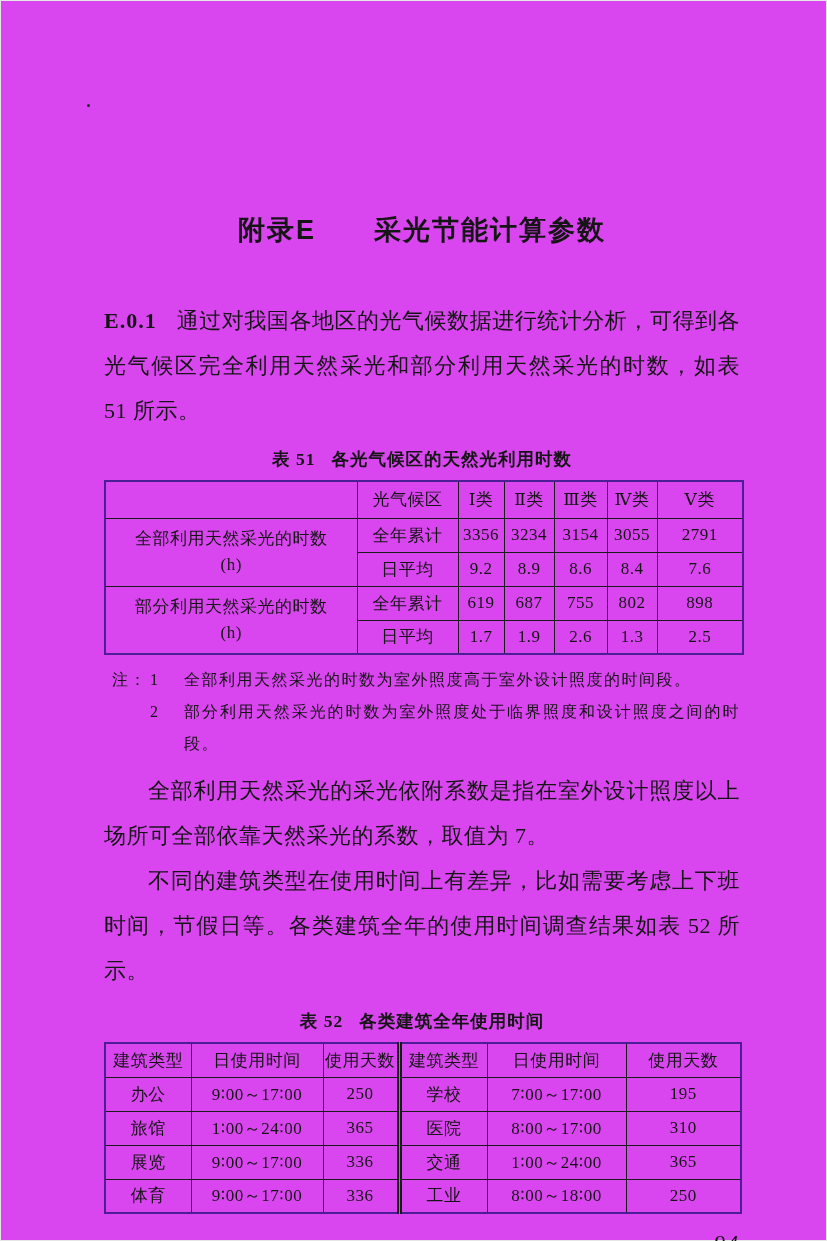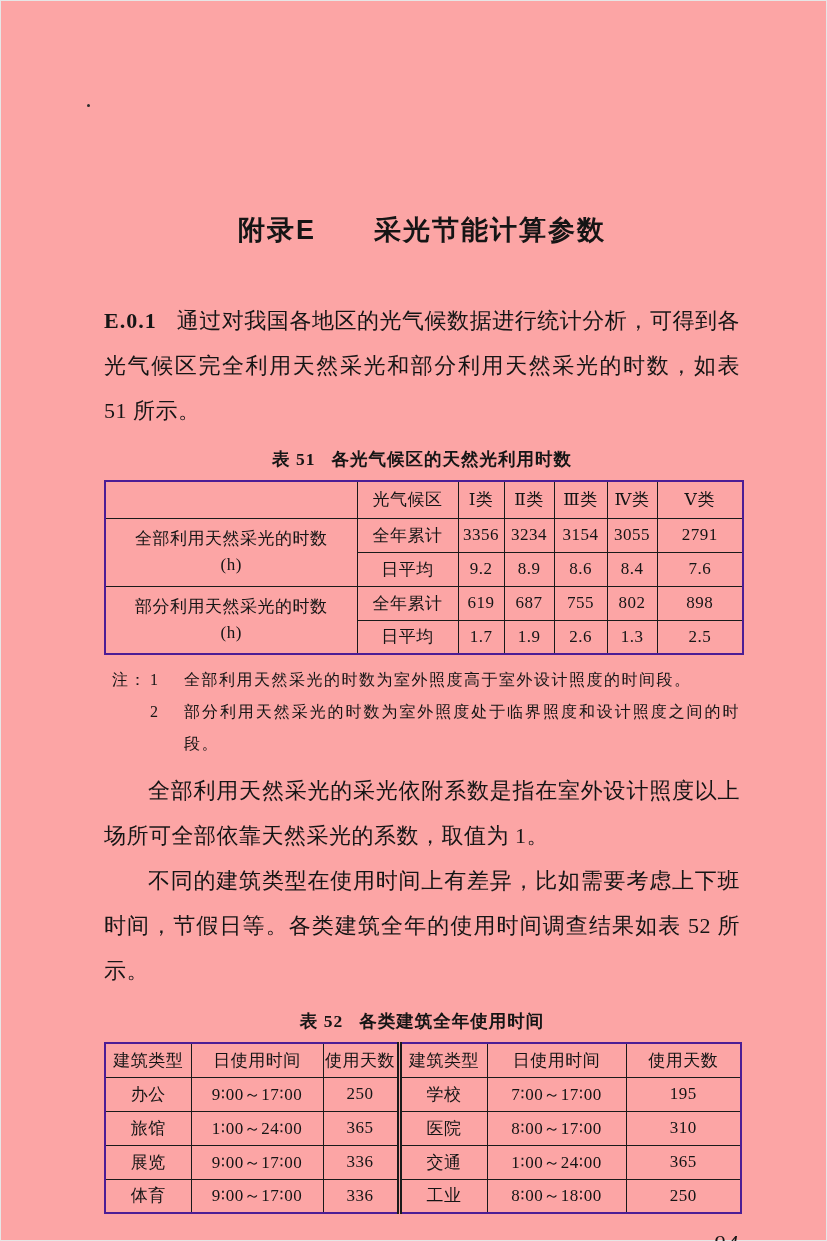--- a/index.html
+++ b/index.html
@@ -1,20 +1,20 @@
 <!DOCTYPE html>
 <html><head>
 <meta charset="utf-8">
 <style>
   html, body { margin: 0; padding: 0; background: #9a9a9a; }
   .page {
     position: relative;
     width: 827px;
     height: 1241px;
-    background: #fca5a5;
+    background: #d946ef;
     margin: 0 auto;
     overflow: hidden;
     font-family: "Liberation Serif", "DejaVu Serif", serif;
     color: #151515;
     box-shadow: 0 0 0 1px #e6e6e6 inset;
   }
   .content { width: 636px; margin-left: 104px; }
 
   .speck {
     position: absolute; left: 87px; top: 104px;
@@ -168,21 +168,21 @@
         <span class="zhu">注：</span>
         <span class="num">1</span>
         <span>全部利用天然采光的时数为室外照度高于室外设计照度的时间段。</span>
       </div>
       <div class="note">
         <span class="num">2</span>
         <span>部分利用天然采光的时数为室外照度处于临界照度和设计照度之间的时段。</span>
       </div>
     </div>
 
-    <p class="body indent para3">全部利用天然采光的采光依附系数是指在室外设计照度以上场所可全部依靠天然采光的系数，取值为 1。</p>
+    <p class="body indent para3">全部利用天然采光的采光依附系数是指在室外设计照度以上场所可全部依靠天然采光的系数，取值为 7。</p>
     <p class="body indent">不同的建筑类型在使用时间上有差异，比如需要考虑上下班时间，节假日等。各类建筑全年的使用时间调查结果如表 52 所示。</p>
 
     <div class="caption" style="margin-top:16px"><span class="cap-label">表 52</span><span>各类建筑全年使用时间</span></div>
 
     <table class="t52">
       <colgroup>
         <col style="width:86px">
           <col style="width:132px">
           <col style="width:76px">
         <col style="width:88px">

